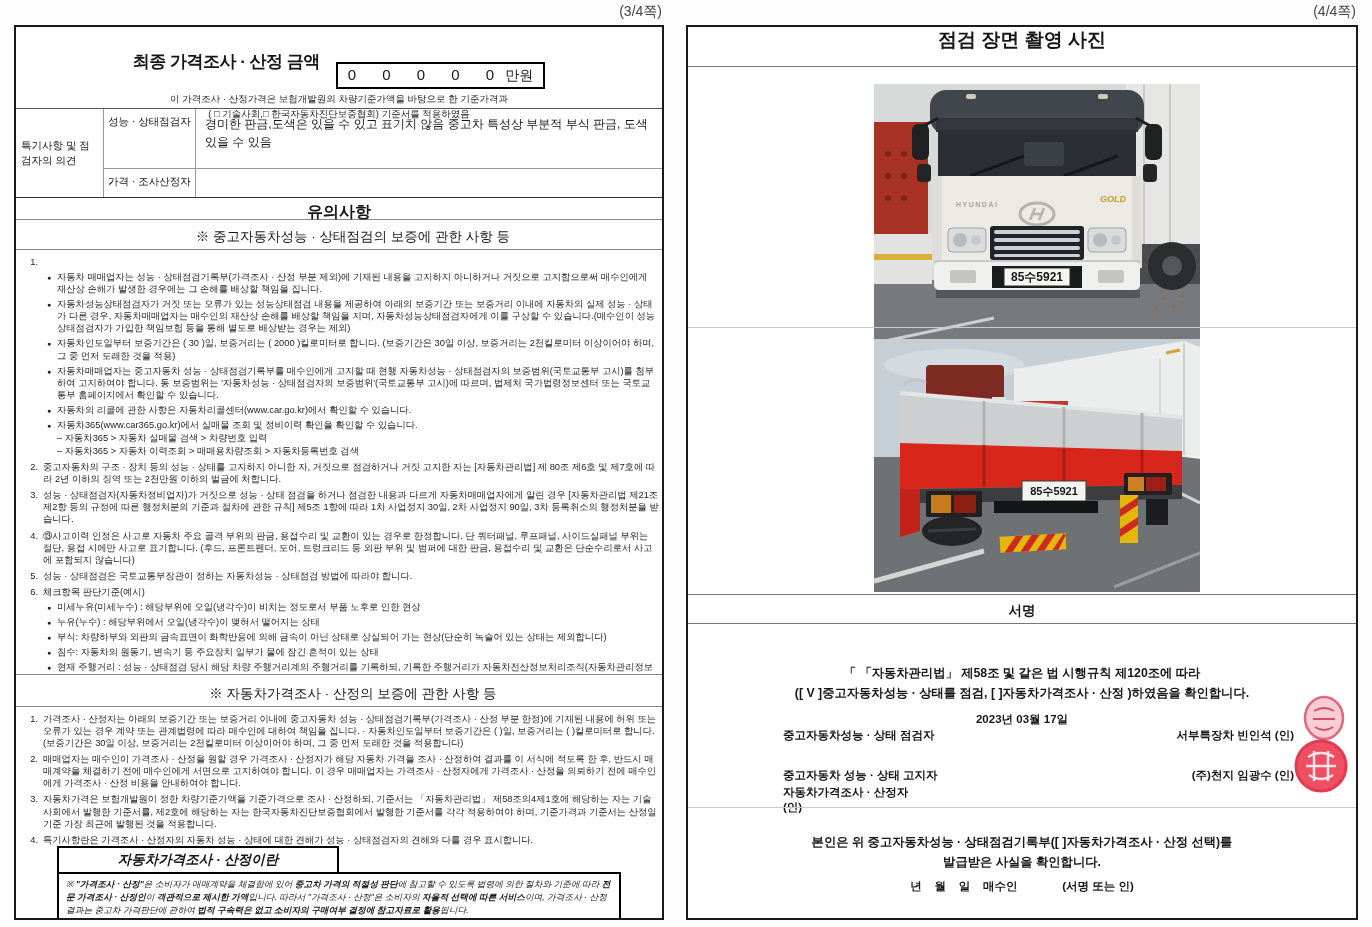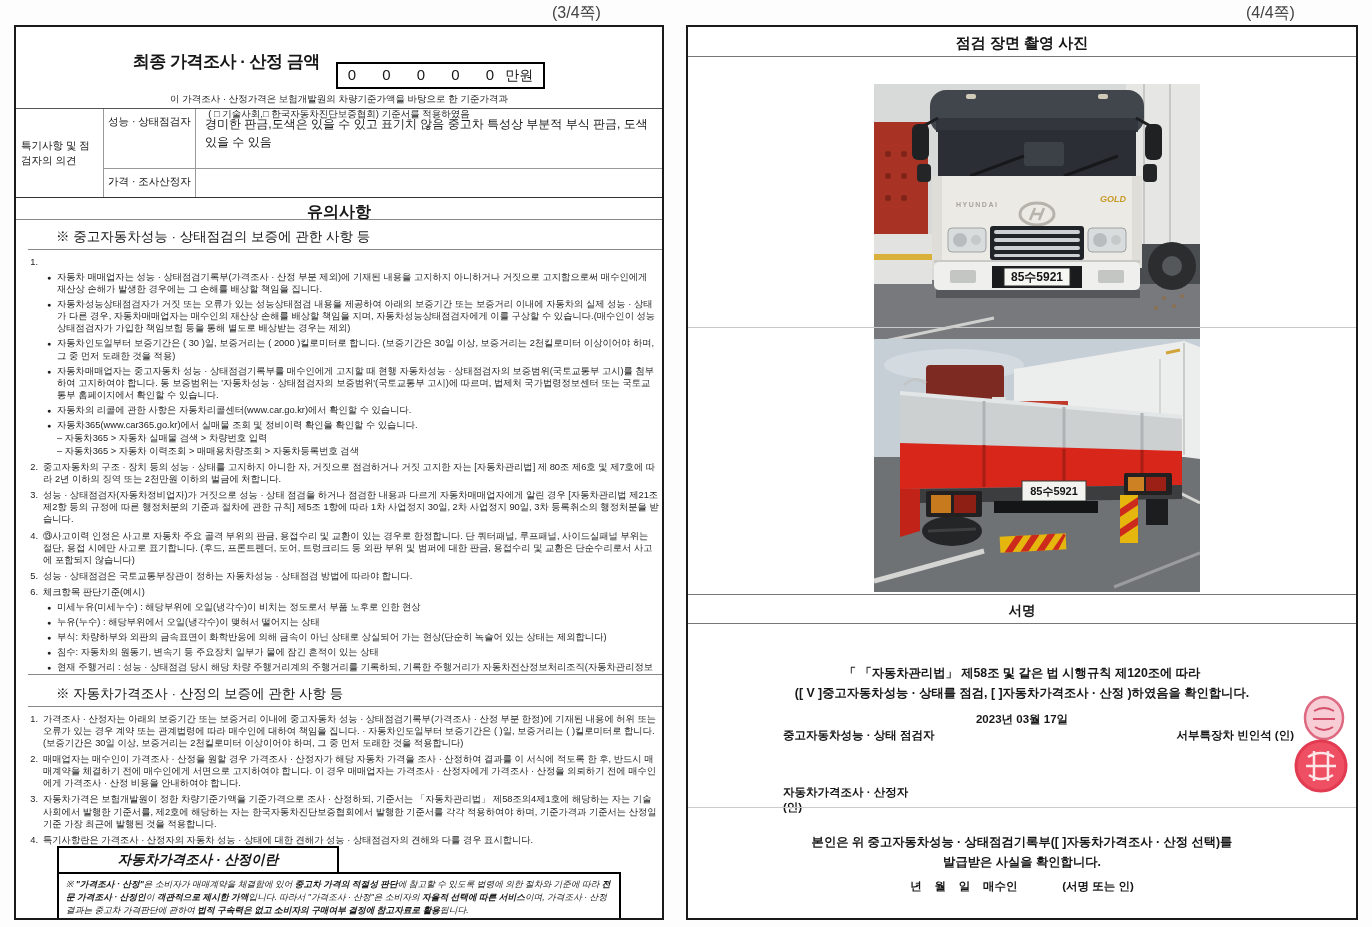--- a/index.html
+++ b/index.html
@@ -1,19 +1,19 @@
 <!DOCTYPE html>
 <html><head>
 <meta charset="utf-8">
 <style>
   * { margin:0; padding:0; box-sizing:border-box; }
   html,body { width:1372px; height:927px; background:#fdfdfd; overflow:hidden;
     font-family:"Liberation Sans", sans-serif; color:#161616; }
-  .page-label { position:absolute; top:3px; width:110px; 
-    font-size:16px; color:#444; }
+  .page-label { position:absolute; top:3px; width:110px; text-align:right;
+    font-size:14px; color:#444; }
   .page { position:absolute; top:25px; height:895px; border:2px solid #1a1a1a;
     background:#fff; overflow:hidden; }
   #page3 { left:14px; width:650px; }
   #page4 { left:686px; width:672px; }
 
   
   .price-block { position:absolute; top:0; left:0; right:0; height:82px;
     border-bottom:1px solid #555; text-align:center; }
   .price-row { display:flex; justify-content:center; align-items:center; gap:16px; margin-top:7px; }
   .price-title { font-size:17px; font-weight:bold; letter-spacing:-0.5px; }
@@ -30,22 +30,22 @@
   .ot-row { display:flex; }
   .ot-row1 { height:60px; border-bottom:1px solid #999; }
   .ot-row2 { flex:1; }
   .ot-label { width:92px; border-right:1px solid #999; font-size:10.5px;
     padding:5px 4px; line-height:1.4; }
   .ot-content { flex:1; font-size:12px; padding:6px 9px; line-height:1.5; }
 
   .notice-bar { position:absolute; top:171px; left:0; right:0; height:22px;
     border-bottom:1px solid #888; font-weight:bold; font-size:16px;
     text-align:center; padding-top:4px; }
-  .sec-title { position:absolute; left:12px; right:0; font-size:13.5px;
-    padding-left:28px; border-bottom:1px solid #888; }
+  .sec-title { position:absolute; left:0; right:0; font-size:13.5px;
+    padding-left:28px; border-bottom:1px solid #888;text-align:center; }
   .sec-title1 { top:193px; height:30px; padding-top:8px; }
   .sec-title2 { top:647px; height:33px; padding-top:10px; border-top:1px solid #888; }
 
   .sec-body { position:absolute; left:7px; right:3px; overflow:hidden;
     font-size:9.3px; line-height:1.3; color:#1c1c1c; }
   .sec1-body { top:225px; height:422px; }
   .sec2-body { top:682px; height:136px; }
   .num-item { display:flex; margin-top:4px; }
   .num { width:15px; flex:none; text-align:right; margin-right:5px; }
   .txt { flex:1; }
@@ -55,23 +55,23 @@
 
   .define-box { position:absolute; top:819px; left:41px; width:564px;font-style:italic; }
   .define-title { width:282px; border:2px solid #000; text-align:center;
     font-weight:bold; font-size:13.5px; padding:3px 0; background:#fff;
     position:relative; z-index:2; }
   .define-body { border:2px solid #000; margin-top:-2px; padding:4px 7px;
     font-size:8.7px; line-height:1.5; }
   .b { font-weight:bold; }
 
   
-  .photos-bar { position:absolute; top:0; left:0; right:0; height:30px;
+  .photos-bar { position:absolute; top:0; left:0; right:0; height:40px;
     border-bottom:1px solid #777; text-align:center; font-weight:bold;
-    font-size:15px; padding-top:7px; }
+    font-size:19px; }
   .photo-wrap { position:absolute; left:186px; }
   .photo1 { top:37px; width:326px; height:260px;margin-top:20px; }
   .photo2 { top:312px; width:326px; height:253px; }
   .photo-sep { position:absolute; top:300px; left:0; right:0; border-top:1px solid #c9c9c9; }
   .sign-bar { position:absolute; top:567px; left:0; right:0; height:30px;
     border-top:1px solid #777; border-bottom:1px solid #777; text-align:center;
     font-weight:bold; font-size:13.5px; padding-top:7px; }
   .legal { position:absolute; top:636px; left:0; right:0; text-align:center;
     font-weight:bold; font-size:12.3px; line-height:1.65; }
   .date-line { position:absolute; top:685px; left:0; right:0; text-align:center;
@@ -370,20 +370,24 @@
   <div class="date-line">2023년 03월 17일</div>
 
   <div class="signer-row sr1">
     <span>중고자동차성능 · 상태 점검자</span>
     <span>서부특장차 빈인석 (인)</span>
   </div>
   <div class="signer-row sr2">
     <span>자동차가격조사  ·  산정자</span>
     <span>(인)</span>
   </div>
+  <div class="signer-row sr3">
+    <span>중고자동차 성능 · 상태 고지자</span>
+    <span>(주)천지 임광수 (인)</span>
+  </div>
 
   <div class="seal seal1">
     <svg viewBox="0 0 44 46" width="44" height="46">
       <ellipse cx="22" cy="23" rx="20" ry="22" fill="#f6c7d0" opacity="0.9"></ellipse>
       <ellipse cx="22" cy="23" rx="19" ry="21" fill="none" stroke="#dd6a80" stroke-width="2.5"></ellipse>
       <path d="M12 16 q10 -6 20 0 M11 24 h22 M13 32 q9 6 18 0" stroke="#d4506a" stroke-width="2" fill="none"></path>
     </svg>
   </div>
   <div class="seal seal2">
     <svg viewBox="0 0 54 54" width="54" height="54">

